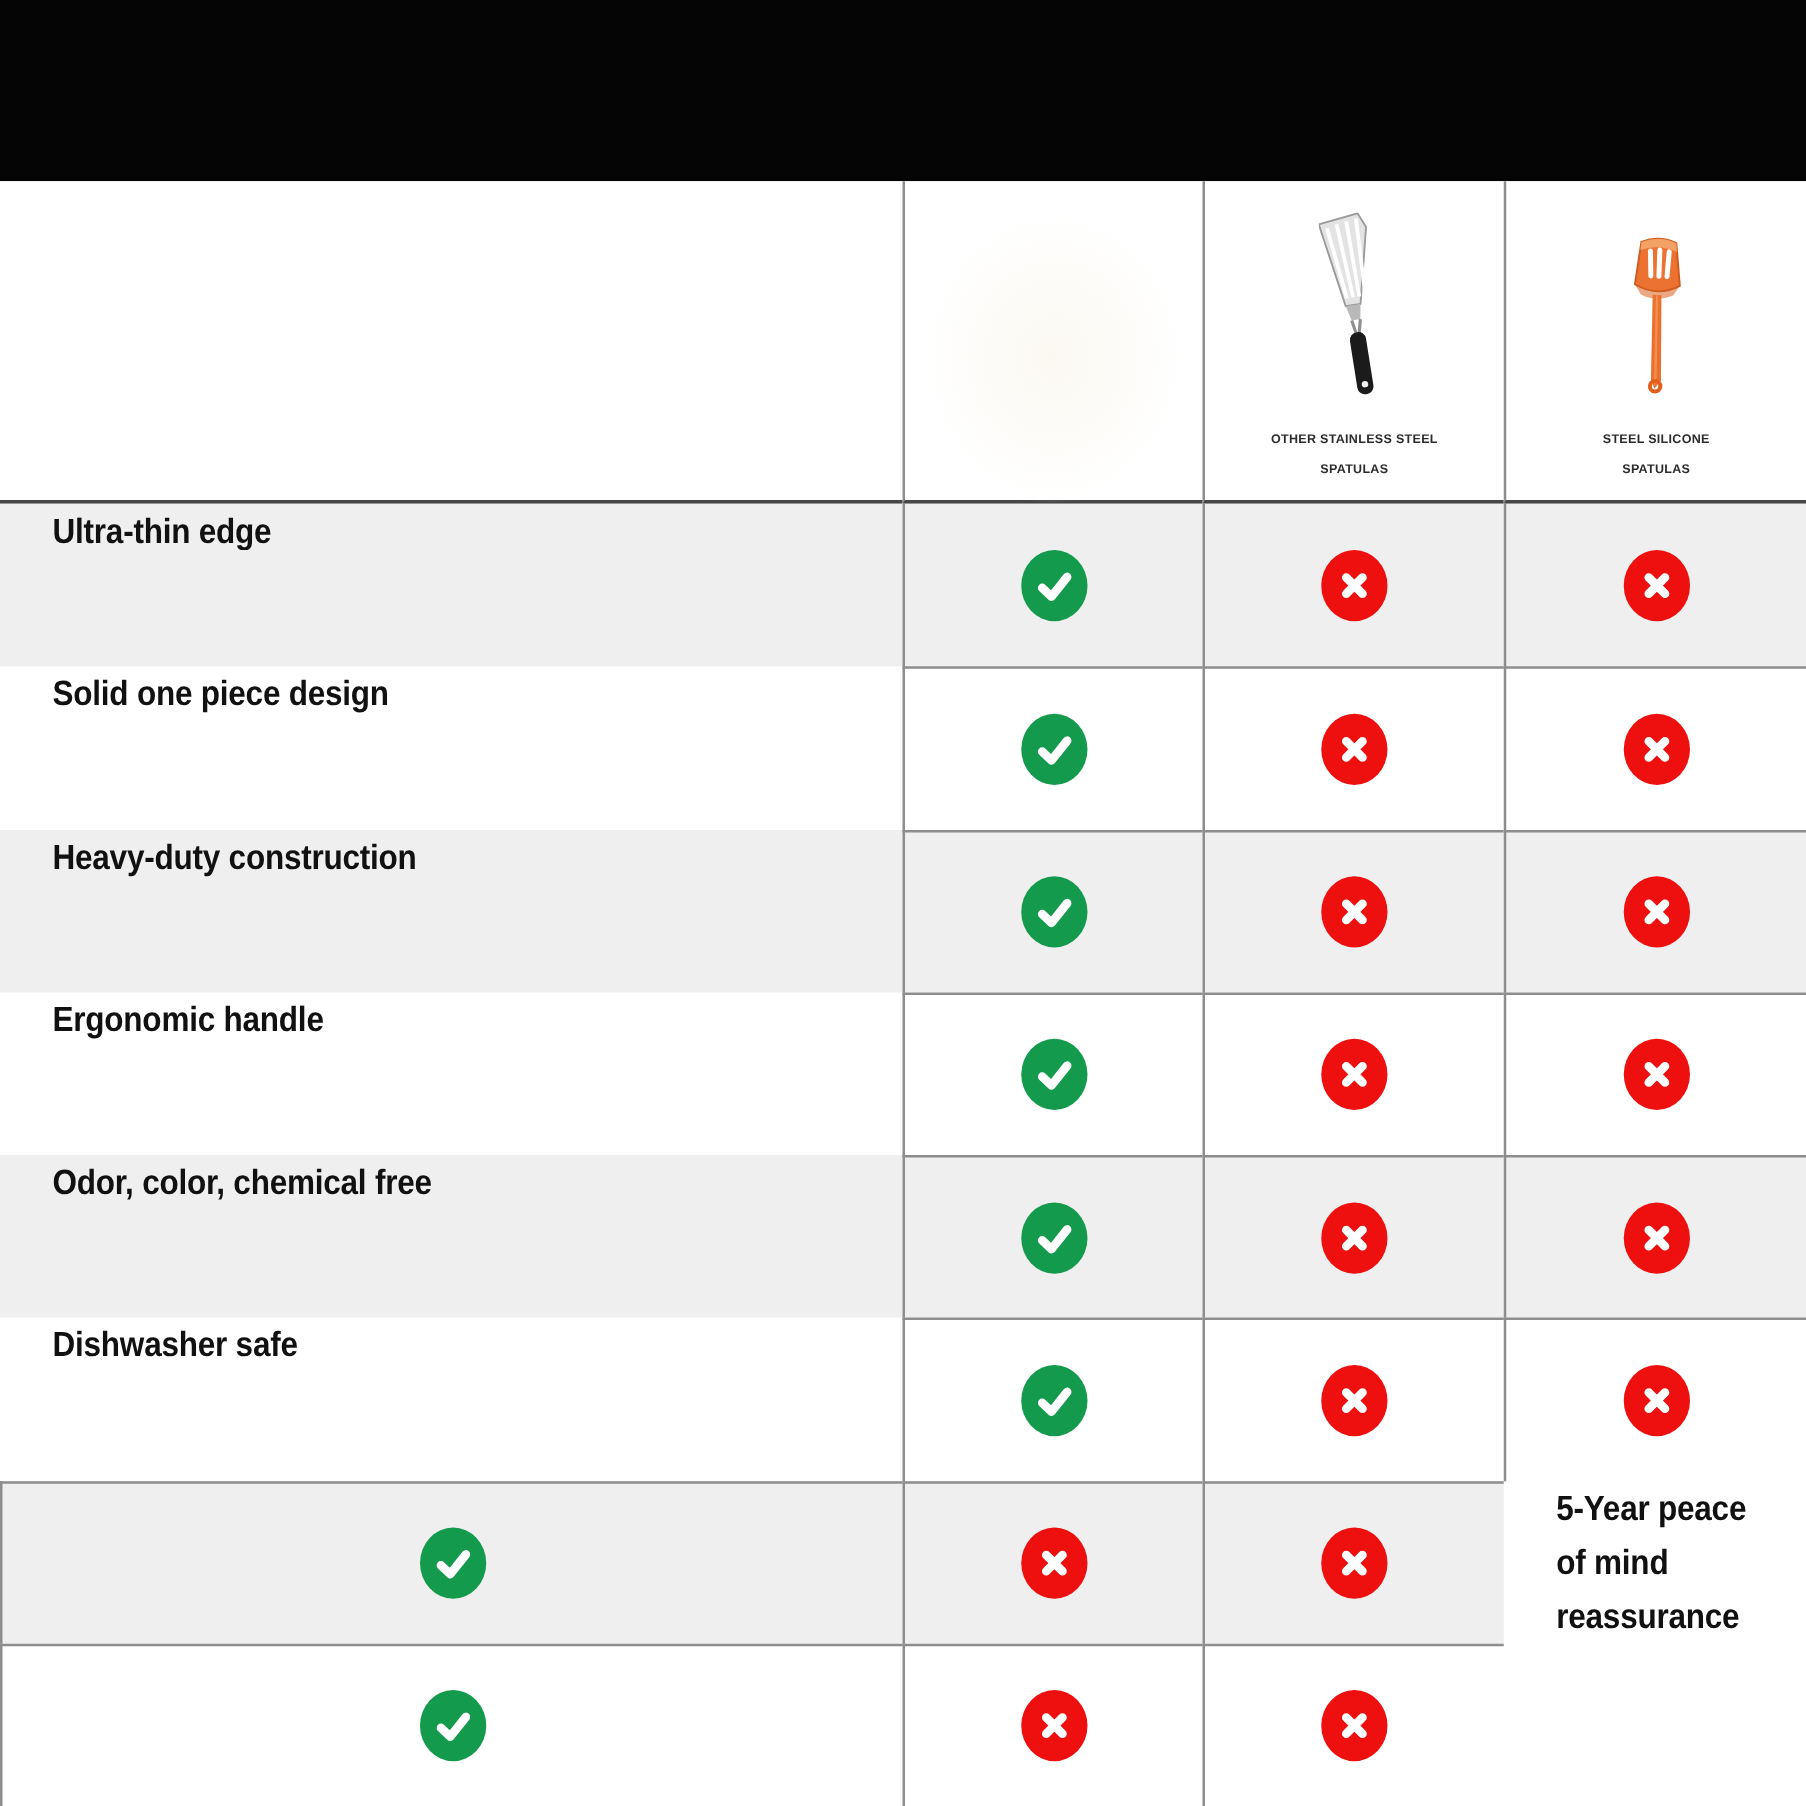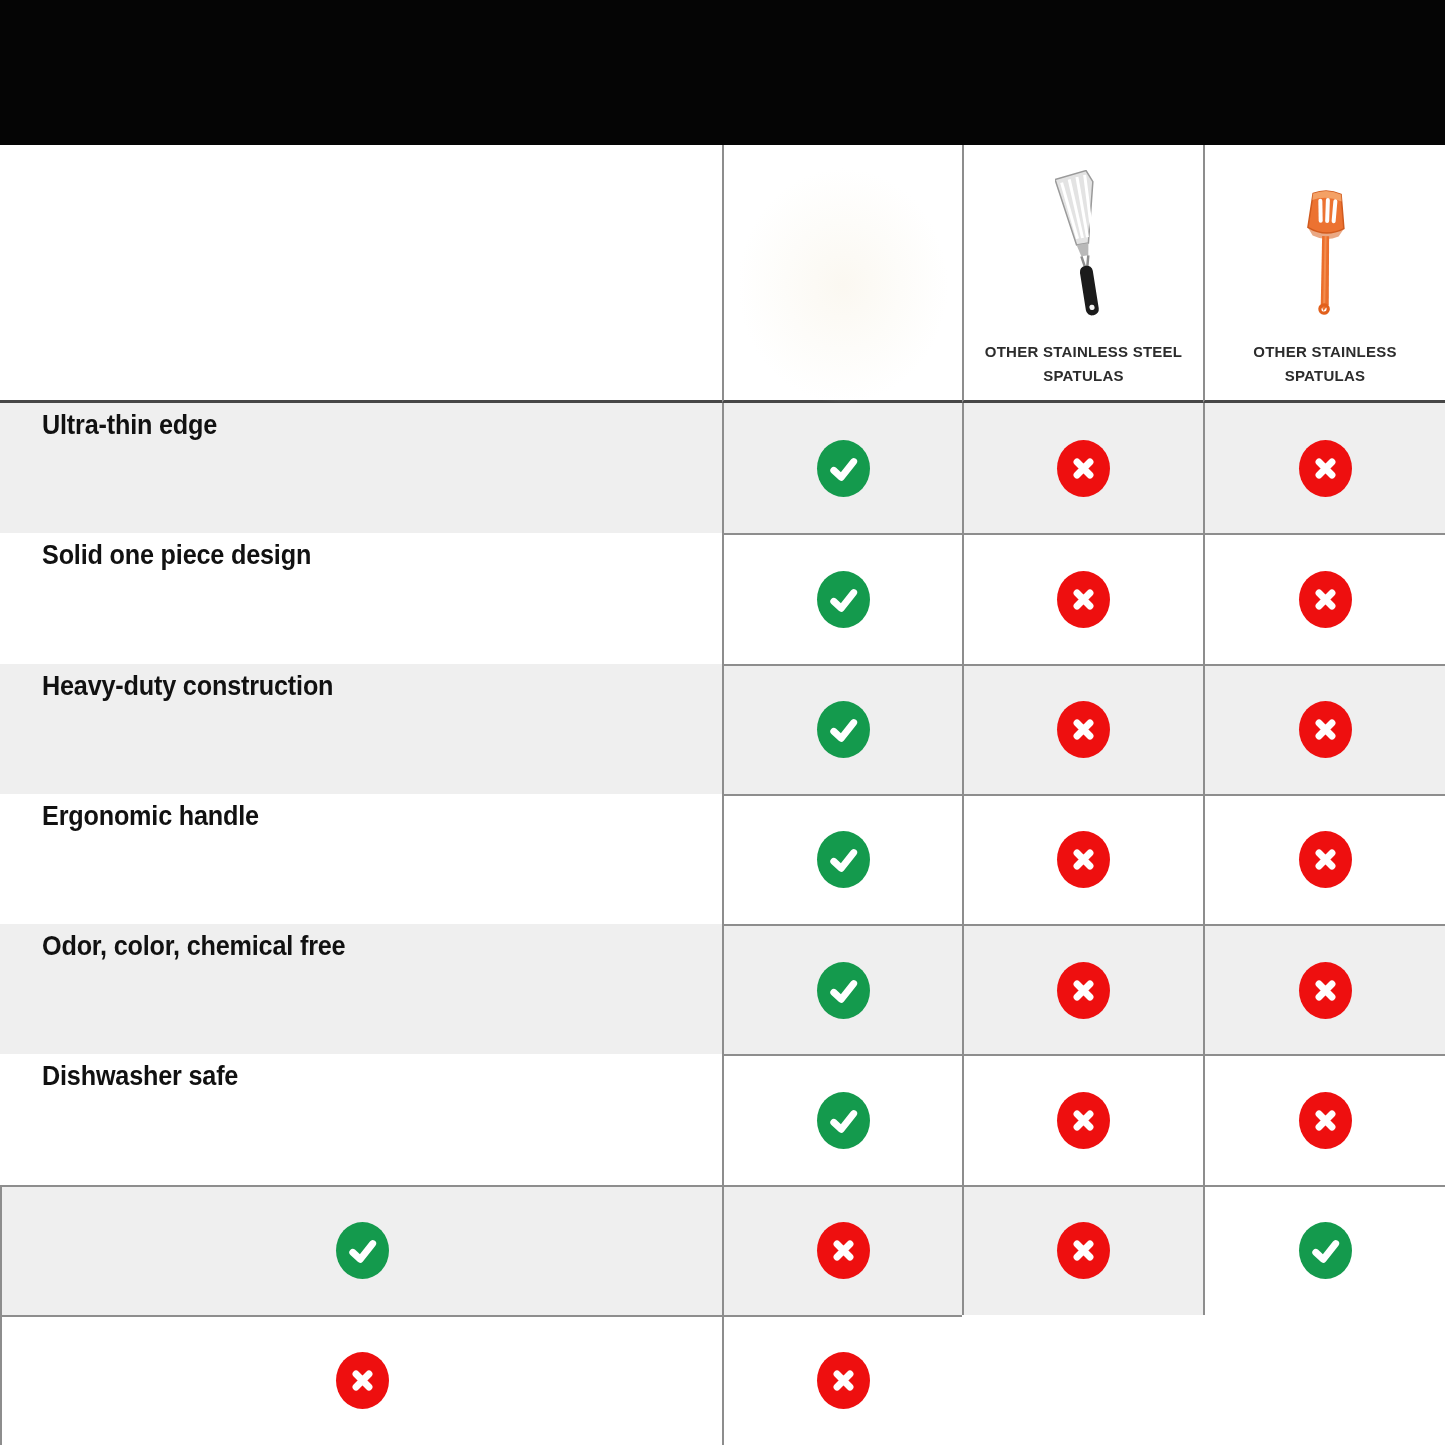--- a/index.html
+++ b/index.html
@@ -43,21 +43,21 @@
   .hcol {
     display: flex;
     flex-direction: column;
     align-items: center;
     justify-content: flex-end;
     padding-bottom: 12px;
   }
   .spat-icon { margin-bottom: 18px; line-height: 0; }
   .htext {
     text-align: center;
-    font-size: 15px;
+    font-size: 10px;
     font-weight: 700;
     letter-spacing: 0.25px;
     color: var(--header-text, #2c2c2c);
     line-height: 24px;
   }
   .hline { display: block; }
 
   
   .hcell-product { display: flex; align-items: center; justify-content: center; }
   .blob {
@@ -165,21 +165,21 @@
             <rect x="30" y="12" width="4" height="25" rx="2" fill="#fdfdfd"></rect>
             <rect x="37" y="13" width="4" height="24" rx="2" fill="#fdfdfd" transform="rotate(3 39 25)"></rect>
             <path d="M13 42 Q31 52 49 42 L44 50 Q31 56 18 50 Z" fill="#d9601f" opacity="0.55"></path>
             <path d="M27.5 50 L34.5 50 L36.5 118 L31.5 125 L28.5 118 Z" fill="#eb6f2d"></path>
             <path d="M30 50 L32 50 L33 118 L31 123 Z" fill="#f79a5c" opacity="0.7"></path>
             <circle cx="32" cy="123" r="4.2" fill="none" stroke="#e2601c" stroke-width="3.2"></circle>
           </g>
         </svg>
       </div>
       <div class="htext">
-        <span class="hline">OTHER STAINLESS</span>
+        <span class="hline">STEEL SILICONE</span>
         <span class="hline">SPATULAS</span>
       </div>
     </div>
 
     <div class="cell feature alt">
       <span class="ftext">Ultra-thin edge</span>
     </div>
     <div class="cell markcell vb alt">
       <span class="mark mark-yes">
   <svg class="glyph" viewBox="0 0 40 40" aria-hidden="true">
@@ -363,20 +363,23 @@
     </div>
     <div class="cell markcell vb bt alt">
       <span class="mark mark-no">
   <svg class="glyph" viewBox="0 0 40 40" aria-hidden="true">
     <path class="p-check" d="M9.5 22 L17.5 29.5 L31 12.5"></path>
     <path class="p-cross" d="M13 13 L27 27 M27 13 L13 27"></path>
   </svg>
 </span>
     </div>
 
+    <div class="cell feature">
+      <span class="ftext">5-Year peace of mind reassurance</span>
+    </div>
     <div class="cell markcell vb bt">
       <span class="mark mark-yes">
   <svg class="glyph" viewBox="0 0 40 40" aria-hidden="true">
     <path class="p-check" d="M9.5 22 L17.5 29.5 L31 12.5"></path>
     <path class="p-cross" d="M13 13 L27 27 M27 13 L13 27"></path>
   </svg>
 </span>
     </div>
     <div class="cell markcell vb bt">
       <span class="mark mark-no">

